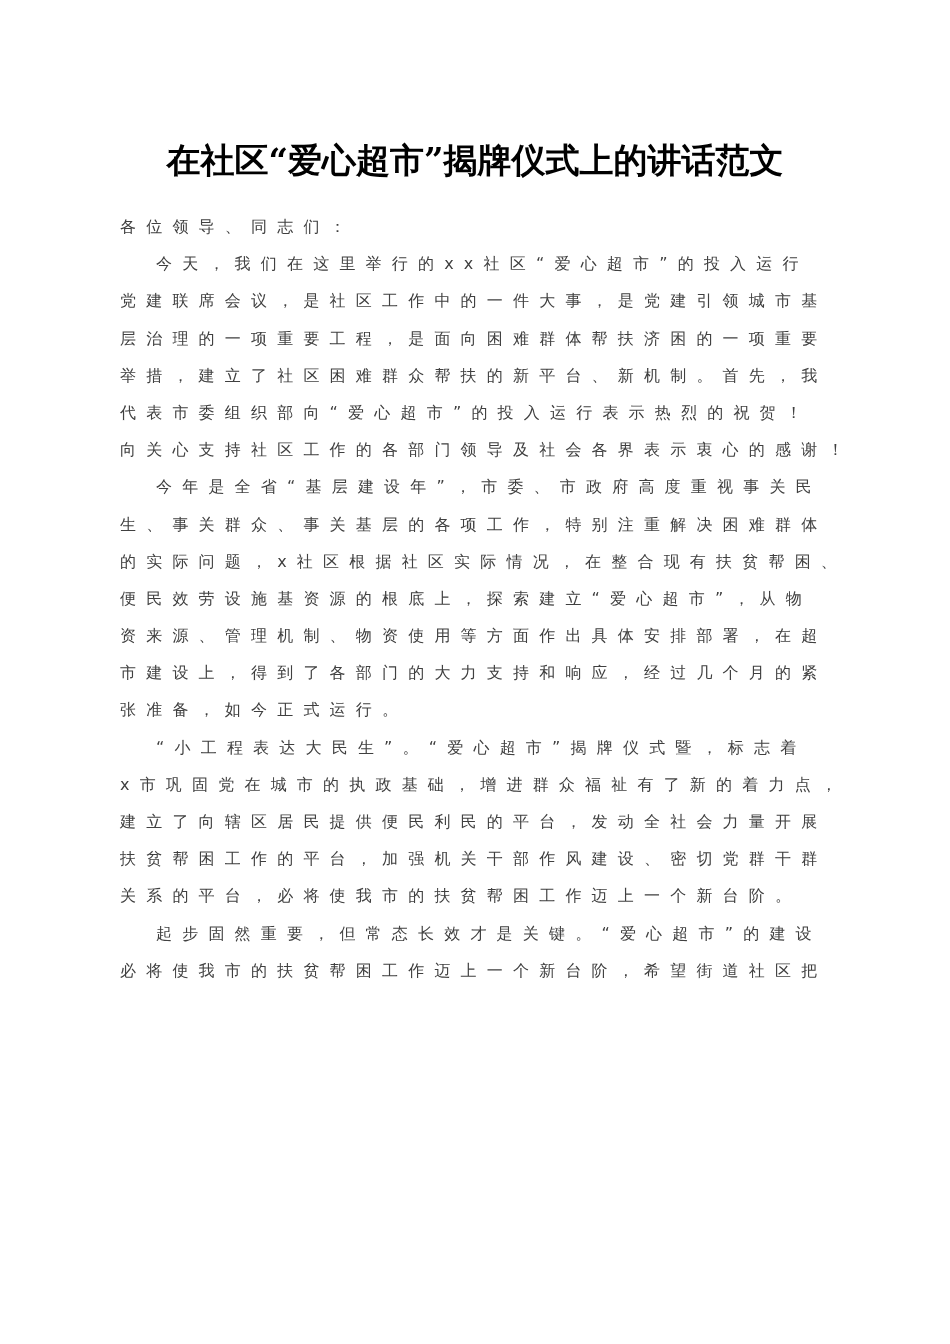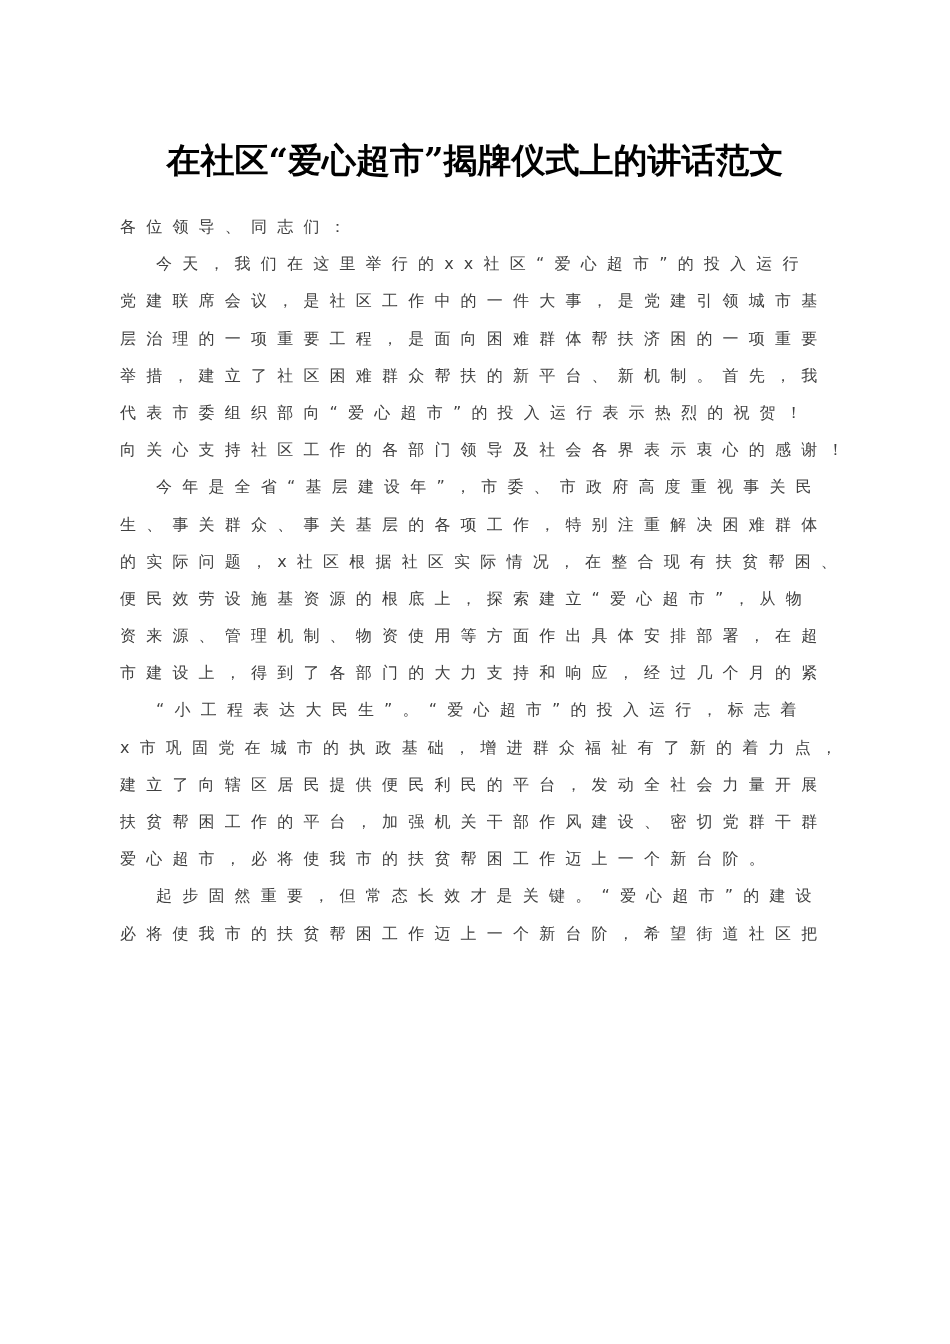--- a/index.html
+++ b/index.html
@@ -73,28 +73,29 @@
       <div class="line">向关心支持社区工作的各部门领导及社会各界表示衷心的感谢！</div>
     </div>
 
     <div>
       <div class="line indent">今年是全省“基层建设年”，市委、市政府高度重视事关民</div>
       <div class="line">生、事关群众、事关基层的各项工作，特别注重解决困难群体</div>
       <div class="line">的实际问题，x社区根据社区实际情况，在整合现有扶贫帮困、</div>
       <div class="line">便民效劳设施基资源的根底上，探索建立“爱心超市”，从物</div>
       <div class="line">资来源、管理机制、物资使用等方面作出具体安排部署，在超</div>
       <div class="line">市建设上，得到了各部门的大力支持和响应，经过几个月的紧</div>
+      <div class="line">张准备，如今正式运行。</div>
     </div>
 
     <div>
-      <div class="line indent">“小工程表达大民生”。“爱心超市”的投入运行，标志着</div>
+      <div class="line indent">“小工程表达大民生”。“爱心超市”揭牌仪式暨，标志着</div>
       <div class="line">x市巩固党在城市的执政基础，增进群众福祉有了新的着力点，</div>
       <div class="line">建立了向辖区居民提供便民利民的平台，发动全社会力量开展</div>
       <div class="line">扶贫帮困工作的平台，加强机关干部作风建设、密切党群干群</div>
-      <div class="line">爱心超市，必将使我市的扶贫帮困工作迈上一个新台阶。</div>
+      <div class="line">关系的平台，必将使我市的扶贫帮困工作迈上一个新台阶。</div>
     </div>
 
     <div>
       <div class="line indent">起步固然重要，但常态长效才是关键。“爱心超市”的建设</div>
       <div class="line">必将使我市的扶贫帮困工作迈上一个新台阶，希望街道社区把</div>
     </div>
   </div>
 </div>
 
 </body></html>

